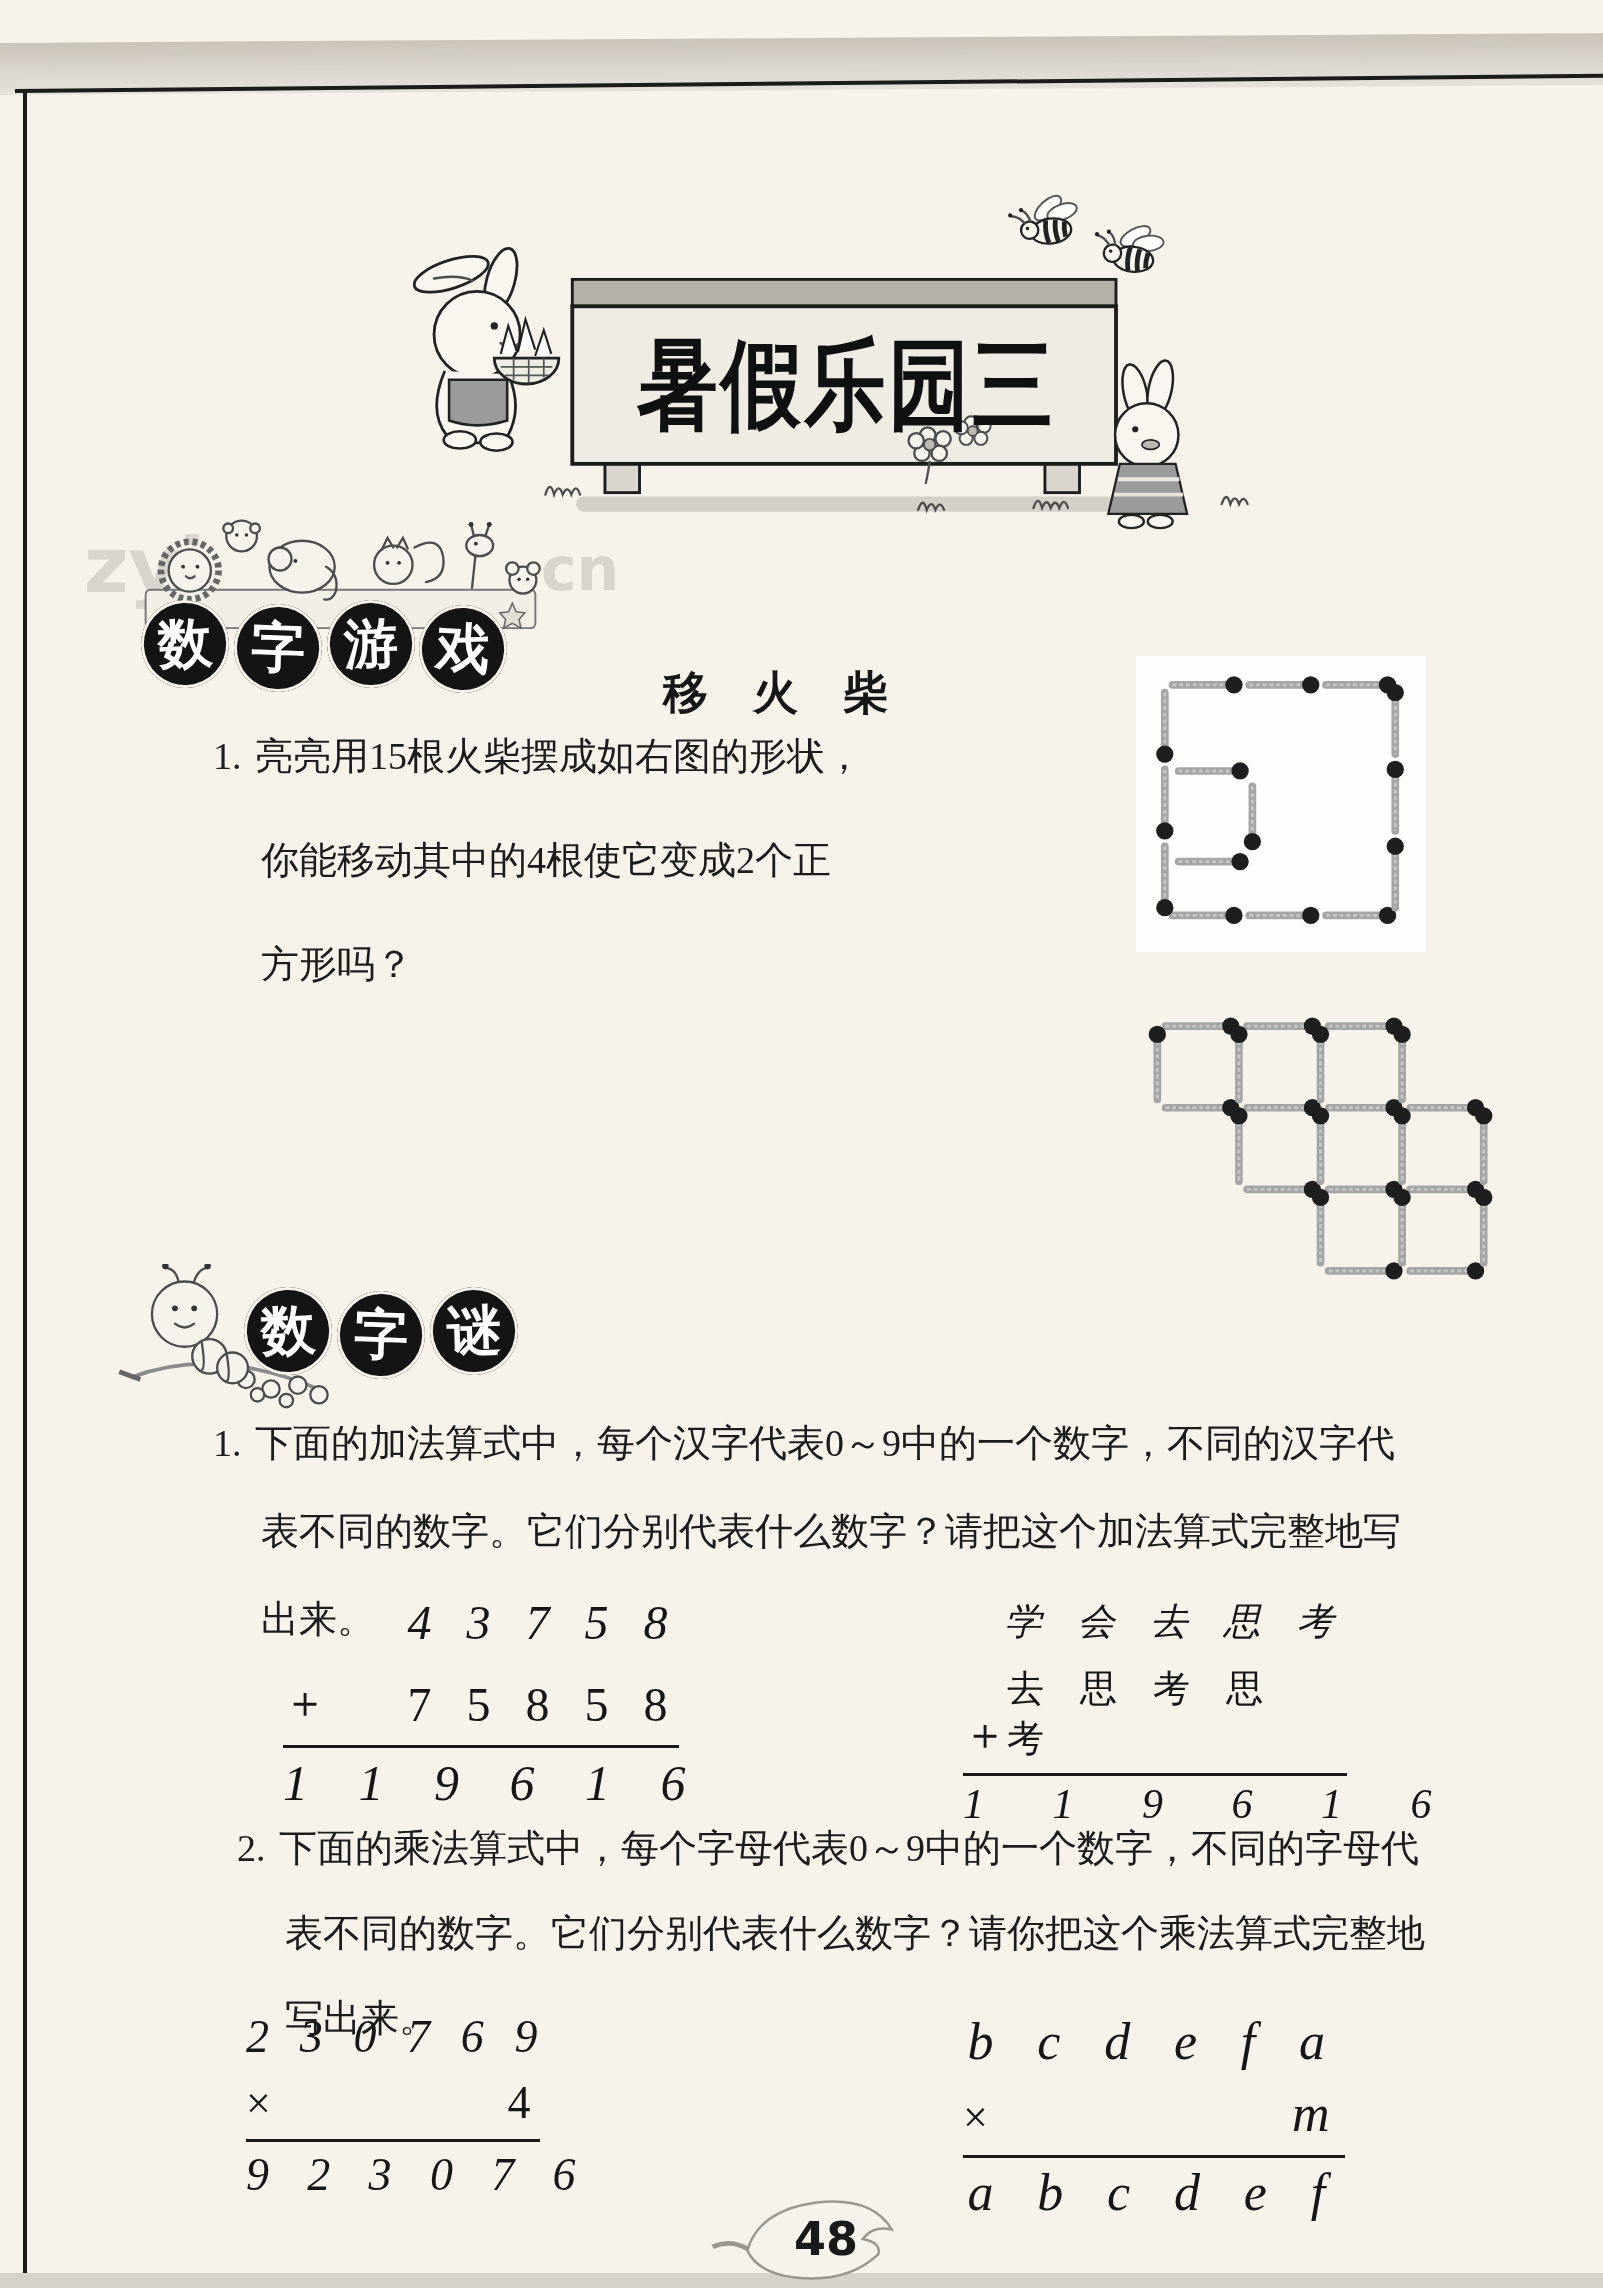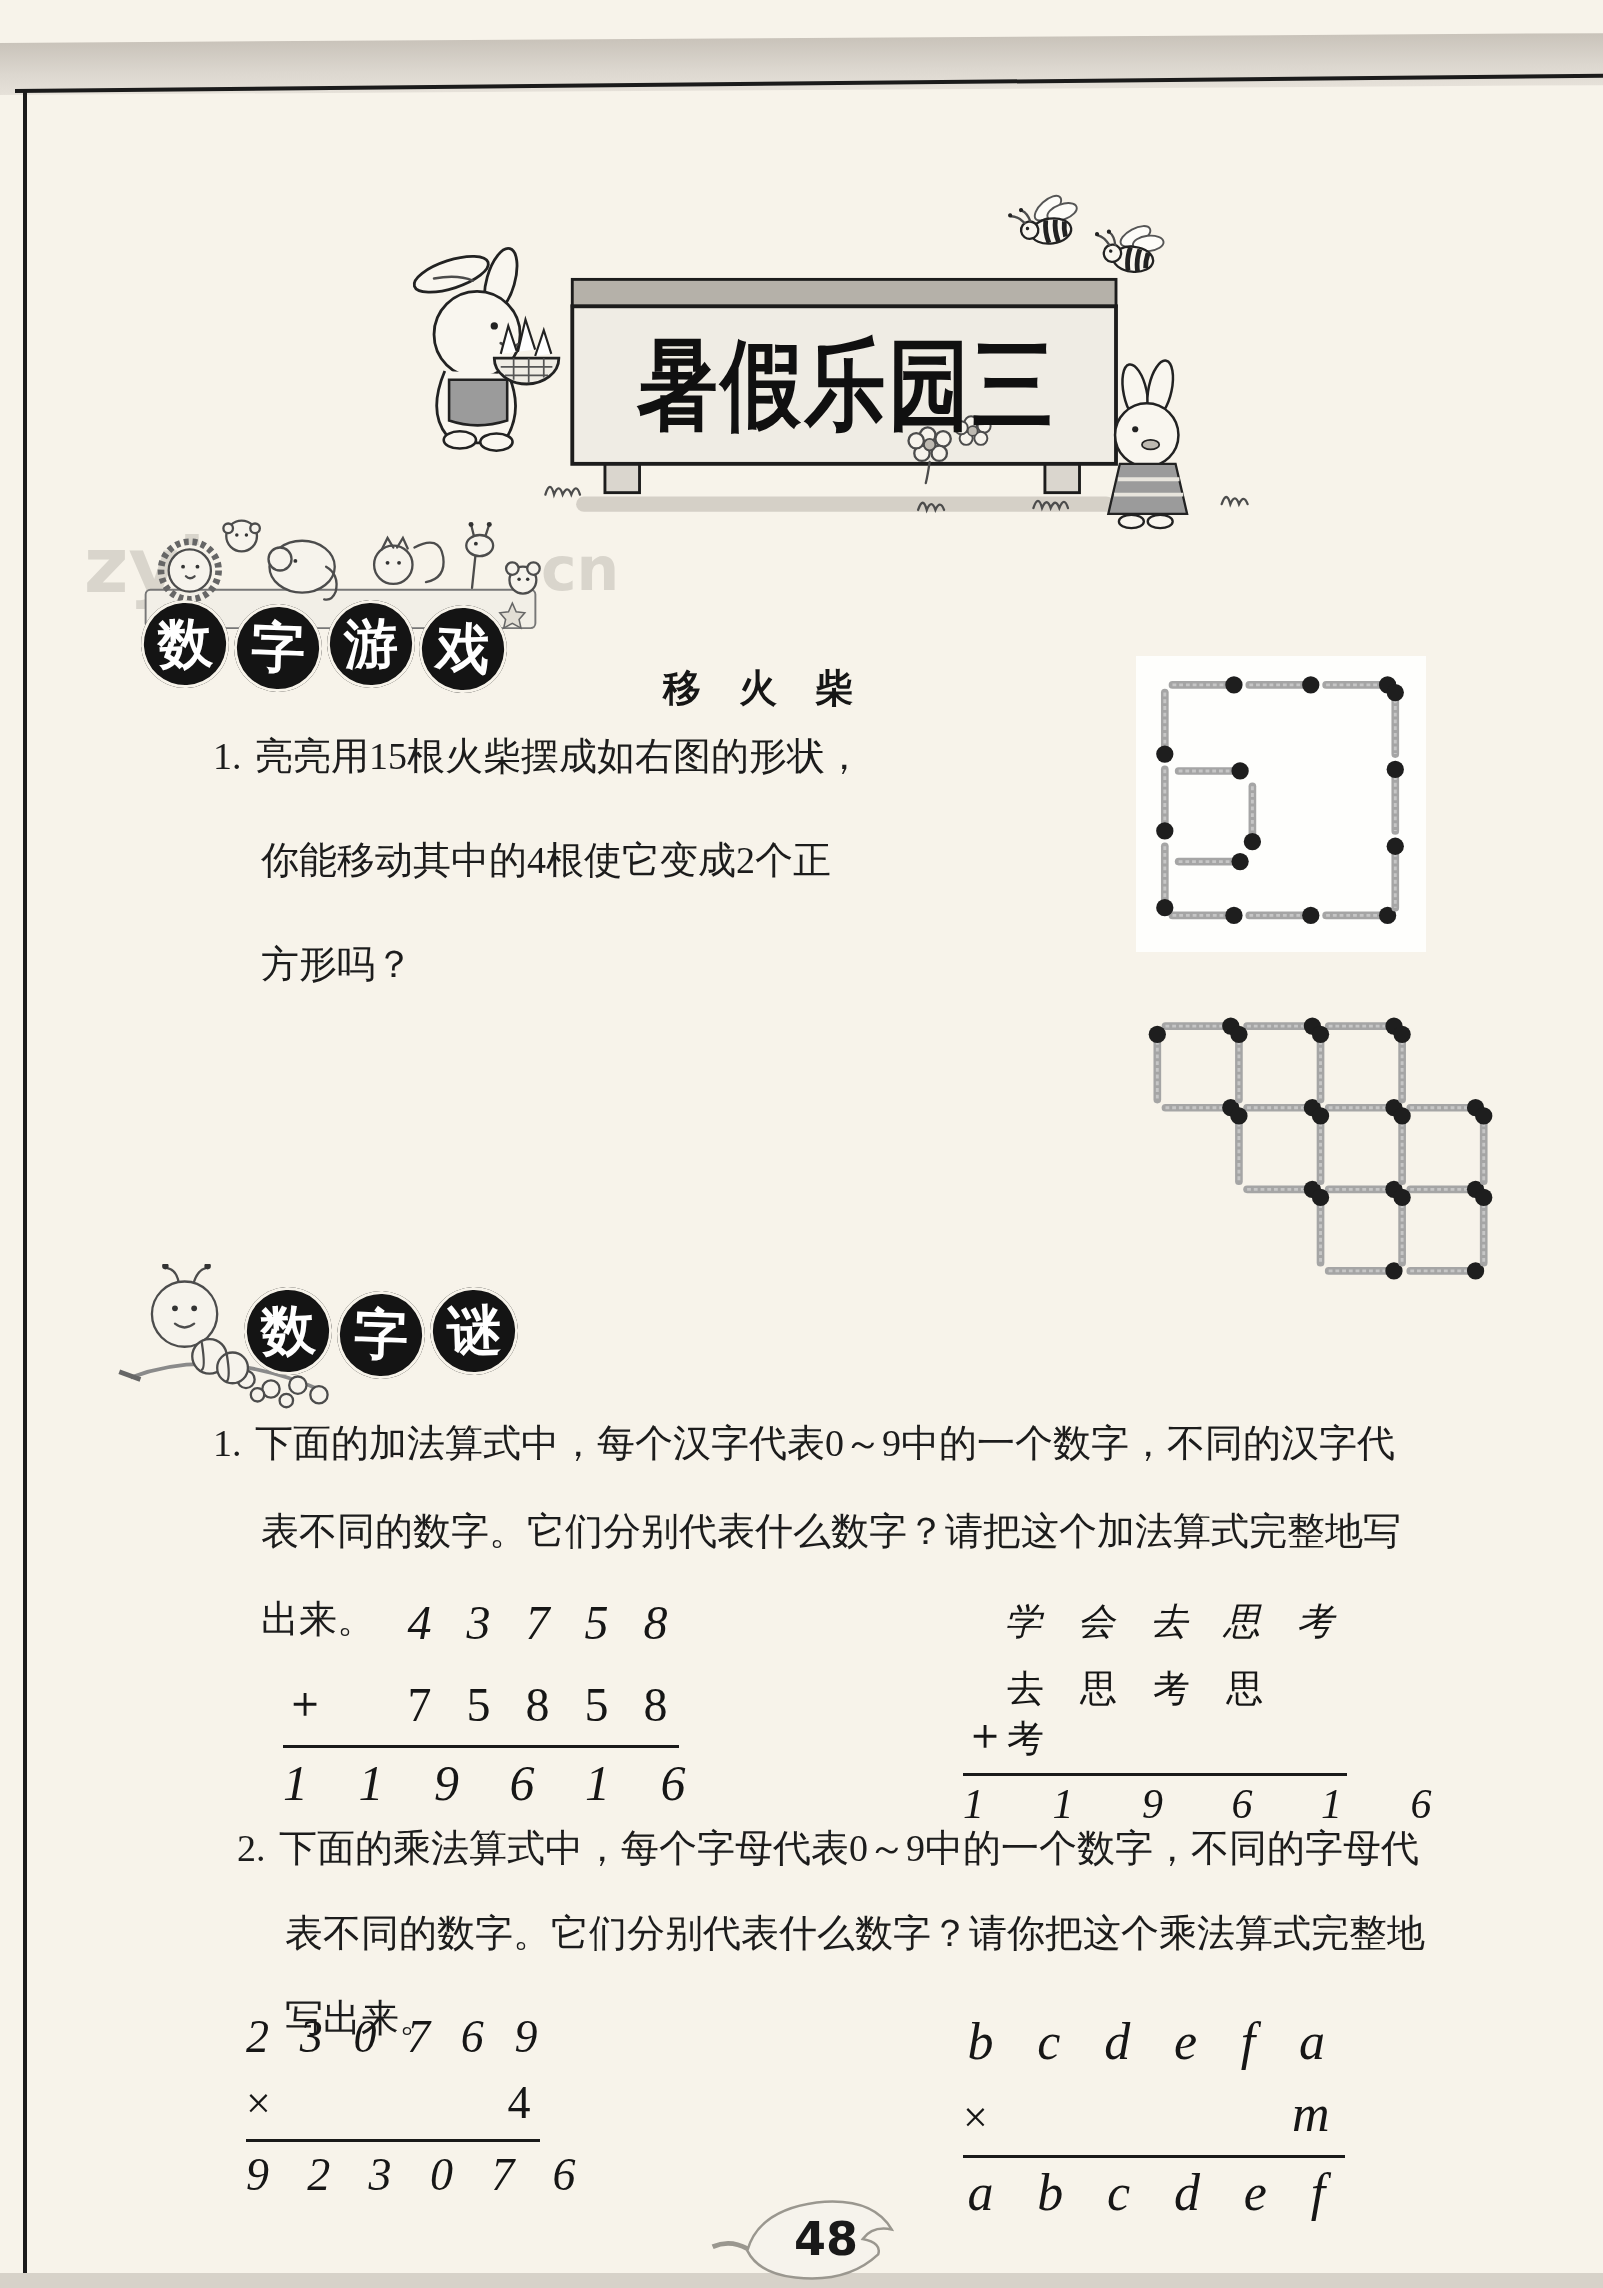--- a/index.html
+++ b/index.html
@@ -32,21 +32,21 @@
   .watermark{position:absolute;font-family:"DejaVu Sans","Liberation Sans",sans-serif;
     color:#d9d5cc;font-weight:700;}
   .badge-row{position:absolute;display:flex;gap:4.8px;}
   .badge{
     width:88px;height:88px;border-radius:50%;background:#141414;color:#ffffff;
     font-family:"DejaVu Sans","Liberation Sans",sans-serif;font-weight:700;font-size:54px;
     display:flex;align-items:center;justify-content:center;position:relative;
     box-shadow:0 0 0 2.9px #f7f3ea inset;
   }
 
-  .heading1{position:absolute;left:663px;top:663px;font-size:38px;font-weight:700;color:#161616;}
+  .heading1{position:absolute;left:663px;top:663px;font-size:45px;font-weight:700;color:#161616;}
 
   
   .problem{position:absolute;font-size:38px;color:#1c1c1c;}
   .problem .pline{white-space:nowrap;}
   .problem .pnum{display:inline-block;margin-right:13.4px;}
   .lh-wide{line-height:104px;}
   .lh-mid{line-height:88px;}
   .lh-tight{line-height:85px;margin-left:24px;}
   .indent{padding-left:48px;}
 

